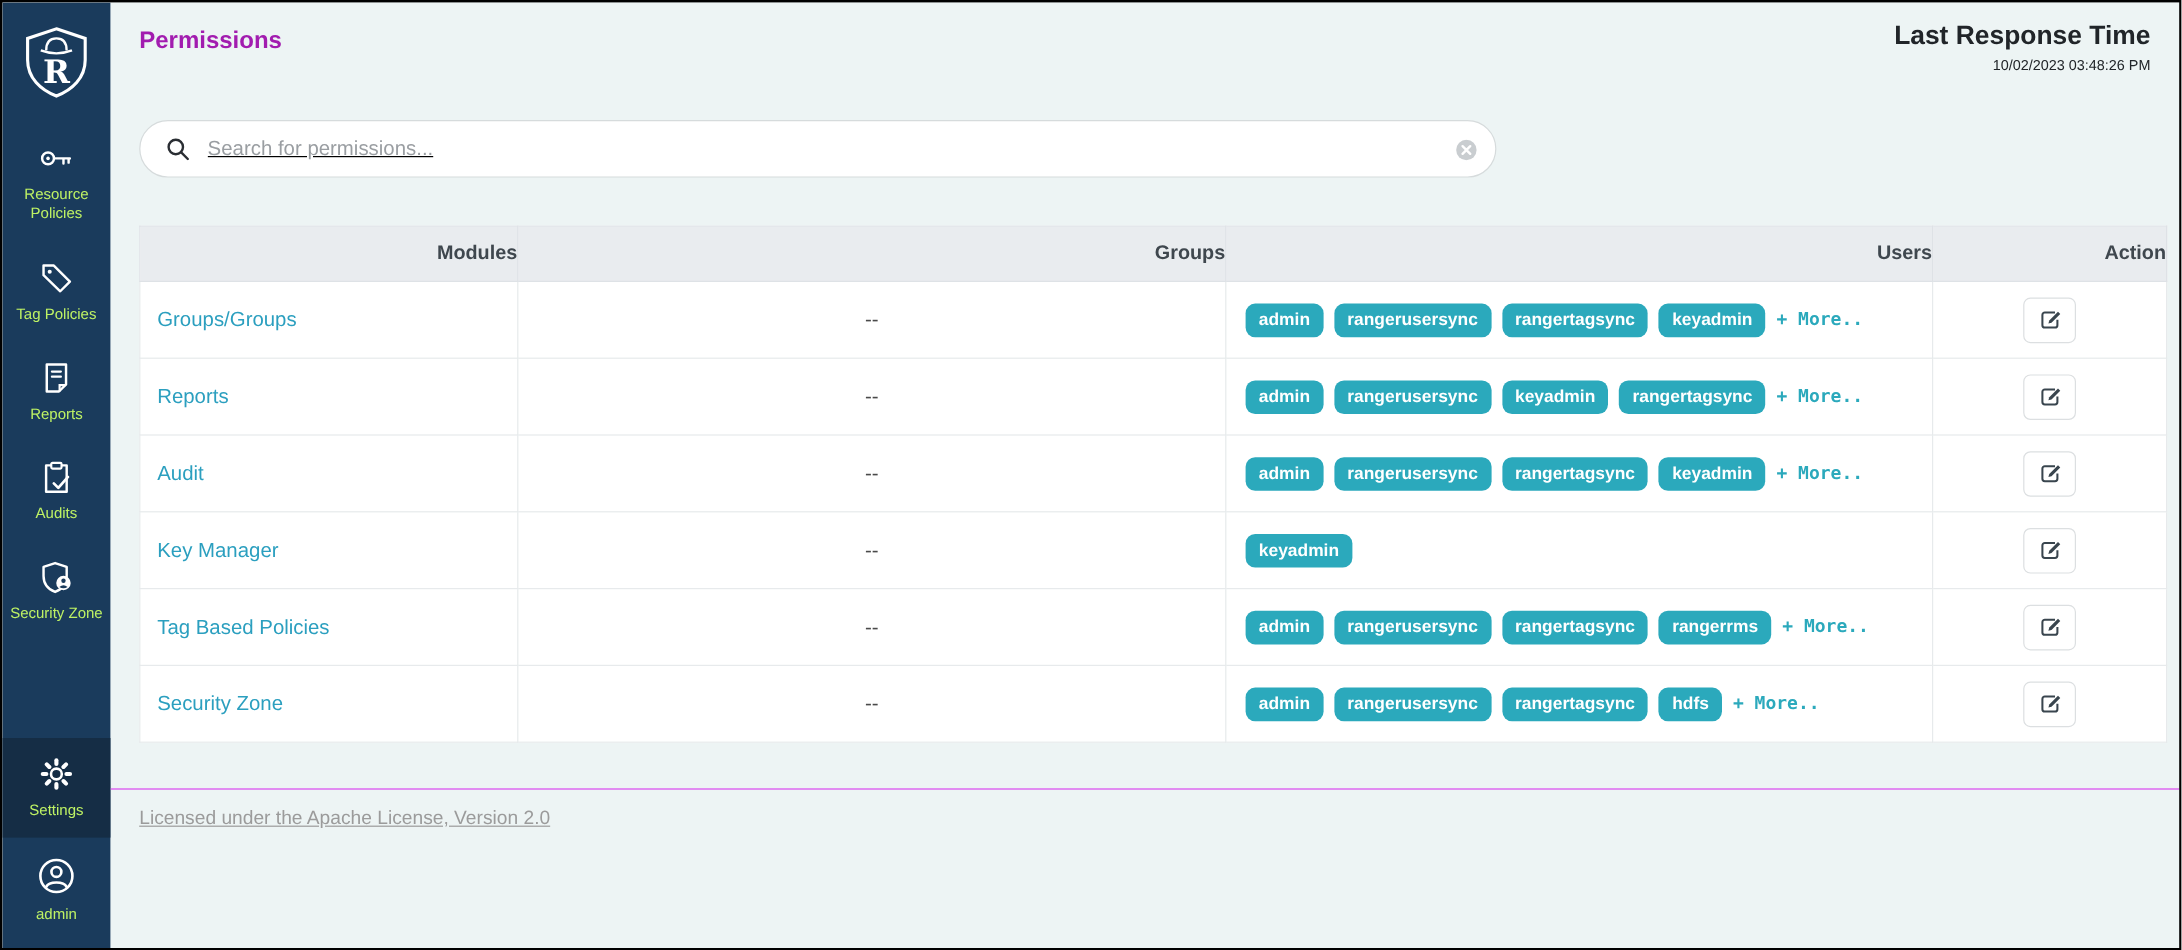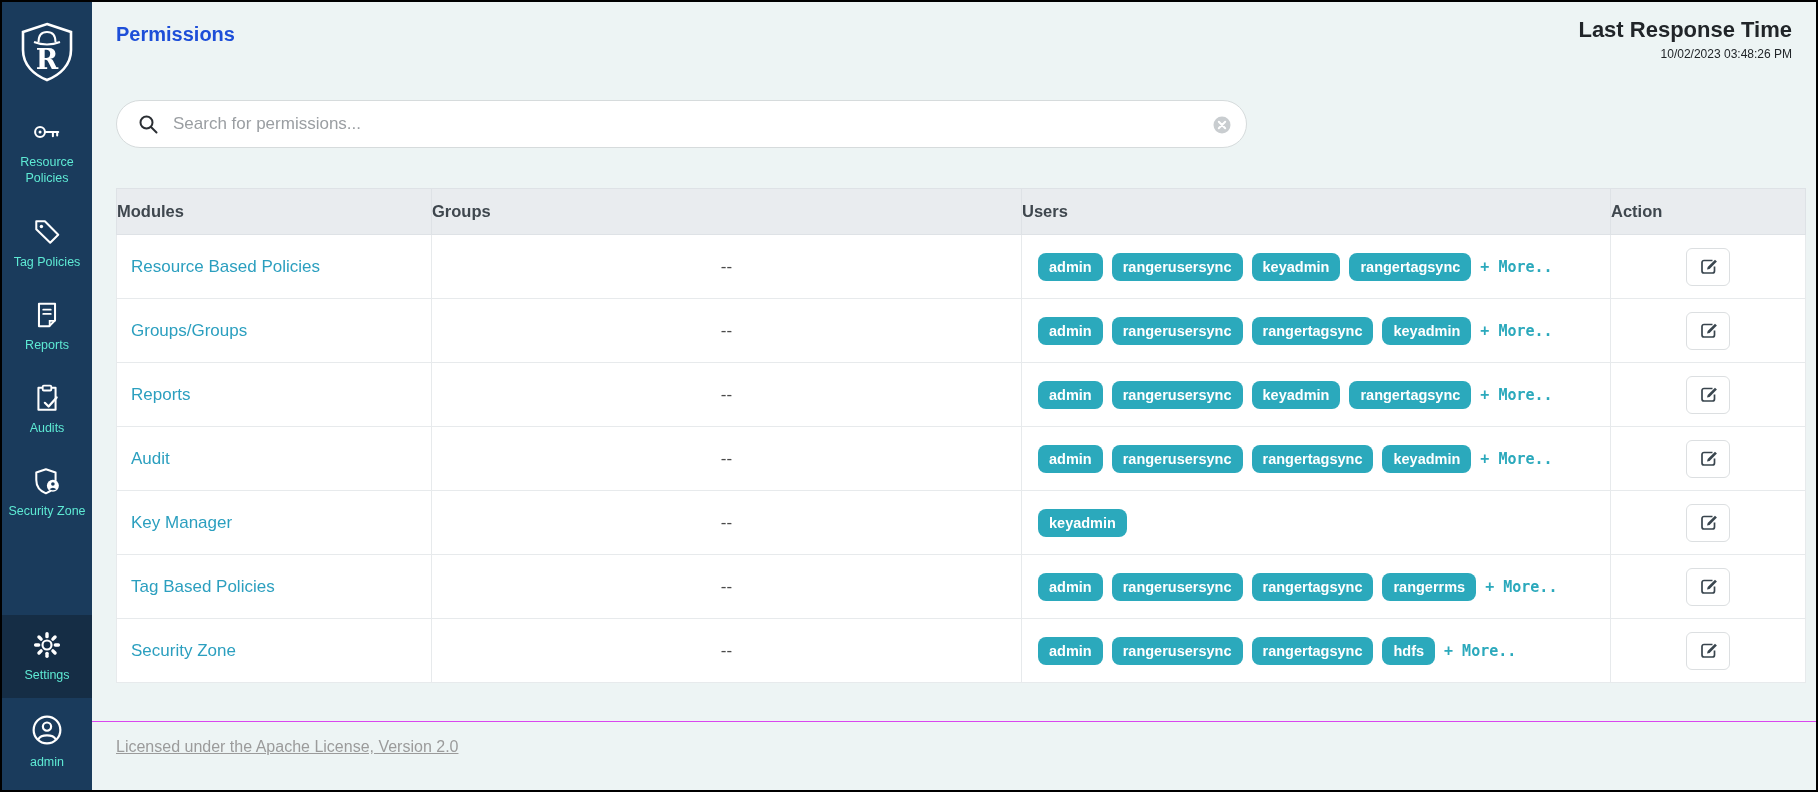--- a/index.html
+++ b/index.html
@@ -11,53 +11,53 @@
   
   .sidebar {
     width:90px; flex-shrink:0; background:var(--sidebar-bg,#1A3B5C);
     display:flex; flex-direction:column; align-items:center; color:#fff;
   }
   .logo-wrap { height:100px; display:flex; align-items:center; justify-content:center; width:100%; }
   .nav-item {
     width:100%; padding:15px 3px; display:flex; flex-direction:column; align-items:center;
     gap:7px; cursor:pointer; text-align:center;
   }
-  .nav-item .nav-label { font-size:12.5px; line-height:1.3; color:#5eead4; }
+  .nav-item .nav-label { font-size:12.5px; line-height:1.3; color:#bef264; }
   .nav-item.active { background:var(--sidebar-active,#152D45); margin-top:auto; }
   .nav-item.user-item { padding-bottom:20px; }
   .nav-icon { width:30px; height:30px; display:block; }
   
   .main { flex:1; display:flex; flex-direction:column; overflow:hidden; }
   .page-header {
     height:64px; display:flex; align-items:center; justify-content:space-between;
     padding:0 24px;
   }
-  .page-title { font-size:20px; font-weight:bold; color:#1d4ed8; }
+  .page-title { font-size:20px; font-weight:bold; color:#a21caf; }
   .resp-time { text-align:right; line-height:1.45; padding-top:10px; }
   .resp-time .lbl { font-size:22px; font-weight:bold; color:#212529; }
   .resp-time .val { font-size:12px; color:#212529; }
   
-  .search-wrap { padding:34px 24px 0 24px; }
+  .search-wrap { padding:34px 24px 0 24px;text-decoration:underline; }
   .search-box {
     position:relative; width:1131px; height:48px; background:#fff;
     border:1px solid #D6DBDC; border-radius:26px; display:flex; align-items:center;
   }
   .search-box input {
     border:none; outline:none; background:transparent; width:100%; height:100%;
     padding:0 52px 0 56px; font-size:17px; color:#333; font-family:"Liberation Sans", sans-serif;
   }
   .search-box input::placeholder { color:#9A9EA2; }
   .search-icon { position:absolute; left:22px; top:14px; }
   .clear-icon { position:absolute; right:15px; top:15px; cursor:pointer; border:none; background:none; }
   
   .table-wrap { padding:40px 24px 0 24px; }
   table { border-collapse:collapse; table-layout:fixed; width:1689px; background:#fff; }
   th {
     background:#E9ECEF; color:#3F474E; font-size:16.5px; font-weight:bold;
-    height:46px; text-align:left; border:1px solid #DEE2E6;
+    height:46px; text-align:right; border:1px solid #DEE2E6;
   }
   td { border:1px solid #E7EAEC; height:64px; font-size:17px; vertical-align:middle; }
   col.c-module { width:315px; } col.c-groups { width:590px; }
   col.c-users { width:589px; } col.c-action { width:195px; }
   .td-module { text-align:left; padding-left:14px; }
   .td-module a { color:var(--link,#2B9FBF); text-decoration:none; }
   .td-groups { text-align:center; color:#4A4A4A; }
   .td-users { padding-left:16px; text-align:left; }
   .td-action { text-align:center; }
   .badge {
@@ -198,33 +198,20 @@
         </colgroup>
         <thead>
           <tr>
             <th>Modules</th>
             <th>Groups</th>
             <th>Users</th>
             <th>Action</th>
           </tr>
         </thead>
         <tbody id="table-body">
-  <tr>
-    <td class="td-module"><a href="#">Resource Based Policies</a></td>
-    <td class="td-groups">--</td>
-    <td class="td-users"><span class="badge">admin</span><span class="badge">rangerusersync</span><span class="badge">keyadmin</span><span class="badge">rangertagsync</span><a class="more-link" href="#">+ More..</a></td>
-    <td class="td-action">
-      <button class="edit-btn">
-        <svg width="19" height="19" viewBox="0 0 19 19">
-          <path d="M13.5 3.5 H5 a2 2 0 0 0 -2 2 v8.5 a2 2 0 0 0 2 2 h8.5 a2 2 0 0 0 2 -2 V9.5" fill="none" stroke="#39454E" stroke-width="1.7"></path>
-          <path d="M8.7 10 L16 2.7 l1.9 1.9 L10.6 11.9 l-2.6 .7 z" fill="#39454E"></path>
-        </svg>
-      </button>
-    </td>
-  </tr>
 
   <tr>
     <td class="td-module"><a href="#">Groups/Groups</a></td>
     <td class="td-groups">--</td>
     <td class="td-users"><span class="badge">admin</span><span class="badge">rangerusersync</span><span class="badge">rangertagsync</span><span class="badge">keyadmin</span><a class="more-link" href="#">+ More..</a></td>
     <td class="td-action">
       <button class="edit-btn">
         <svg width="19" height="19" viewBox="0 0 19 19">
           <path d="M13.5 3.5 H5 a2 2 0 0 0 -2 2 v8.5 a2 2 0 0 0 2 2 h8.5 a2 2 0 0 0 2 -2 V9.5" fill="none" stroke="#39454E" stroke-width="1.7"></path>
           <path d="M8.7 10 L16 2.7 l1.9 1.9 L10.6 11.9 l-2.6 .7 z" fill="#39454E"></path>

